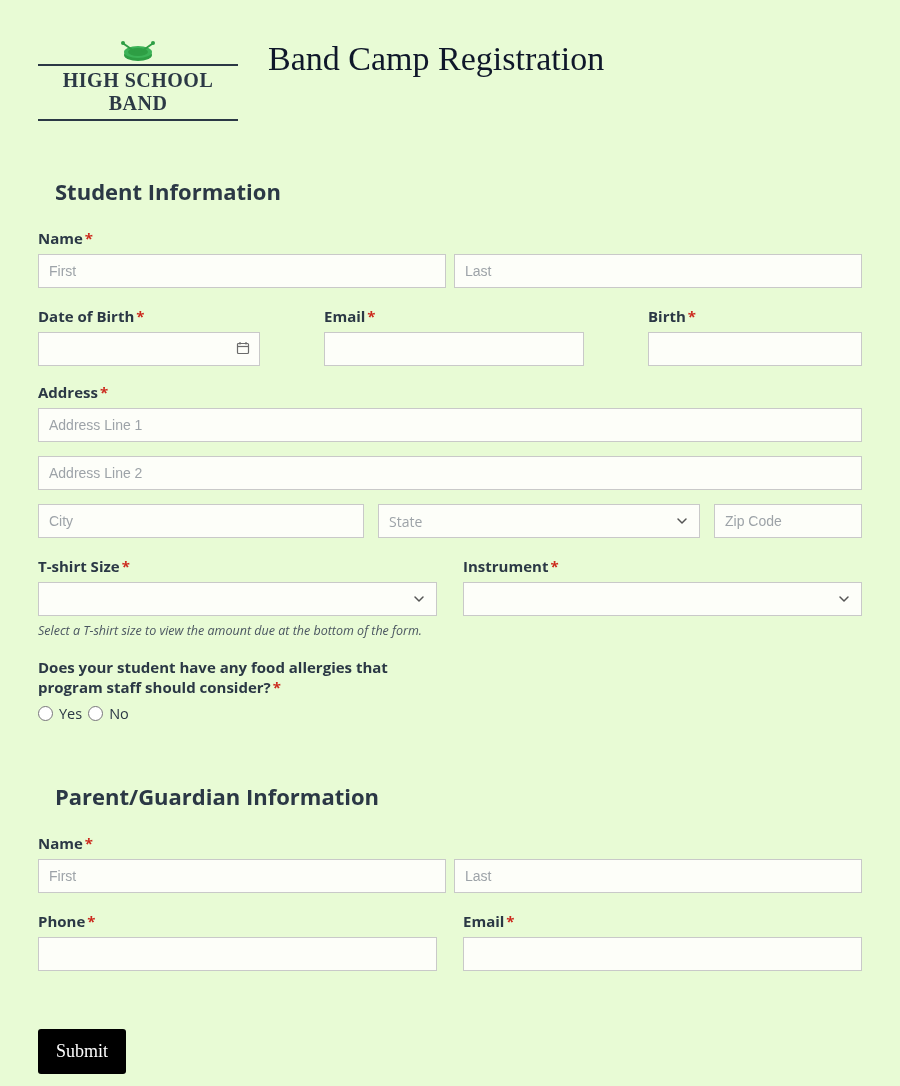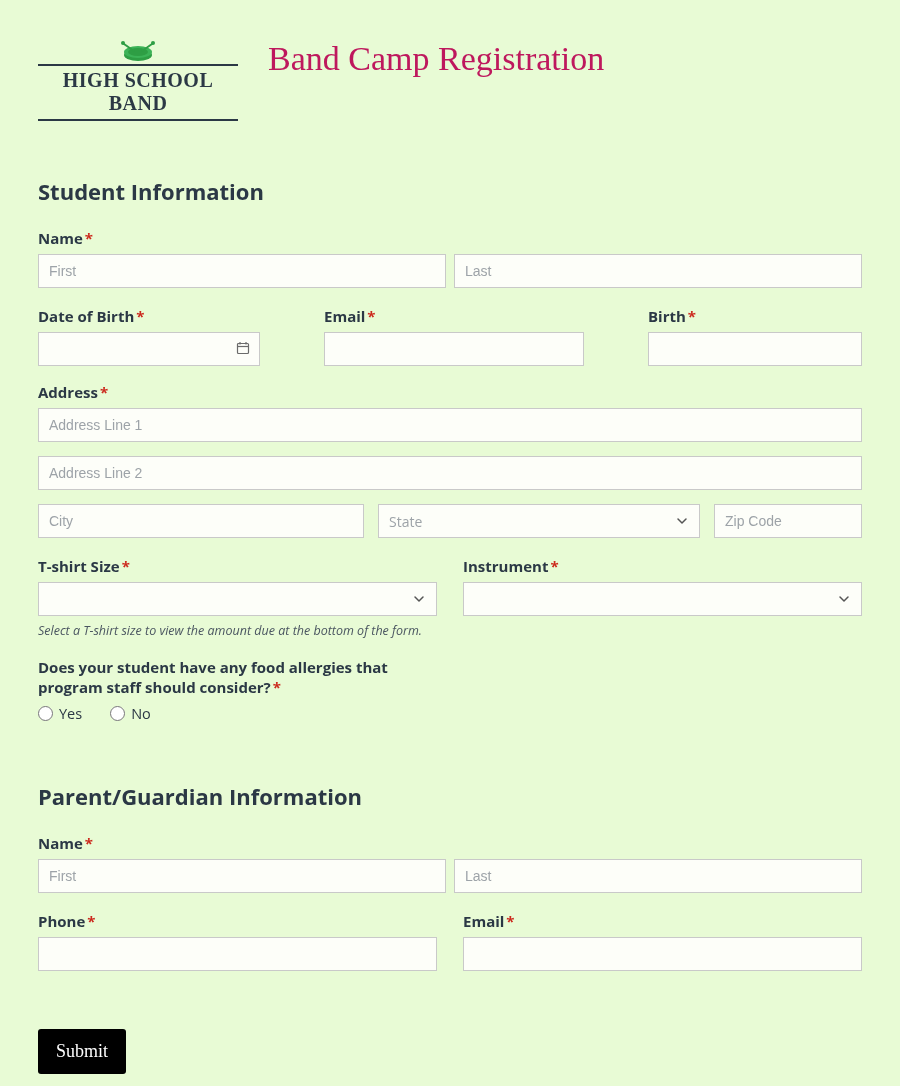--- a/index.html
+++ b/index.html
@@ -35,28 +35,28 @@
     letter-spacing:0.5px;
     color:#2b3845;
     text-align:center;
     border-top:2px solid #2b3845;
     border-bottom:2px solid #2b3845;
     padding:3px 0 4px 0;
   }
   .title {
     font-family: Georgia, "Times New Roman", serif;
     font-size:34px;
-    color:#be185d;
+    color:#0f172a;
     font-weight:500;
   }
   h2.section {
     font-size:22px;
     font-weight:700;
     color:#2b3845;
-    margin:0 0 22px 0;
+    margin:0 0 22px 17px;
   }
   .field-label {
     font-weight:700;
     font-size:15px;
     color:#2b3845;
     margin-bottom:6px;
     display:block;
   }
   .req { color:#cc2a1e; font-weight:700; margin-left:2px; }
   .row { display:flex; gap:8px; margin-bottom:18px; }
@@ -97,21 +97,21 @@
     color:#6b6b6b;
   }
   .hint {
     font-style:italic;
     font-size:12.5px;
     color:#4a5560;
     margin-top:6px;
   }
   .radio-row {
     display:flex;
-    gap:28px;
+    gap:6px;
     align-items:center;
     margin-top:6px;
   }
   .radio-item { display:flex; align-items:center; gap:6px; font-size:14.5px; }
   input[type=radio] {
     width:15px; height:15px; margin:0;
     accent-color:#2b3845;
   }
   .spacer { height:40px; }
   .submit-btn {

